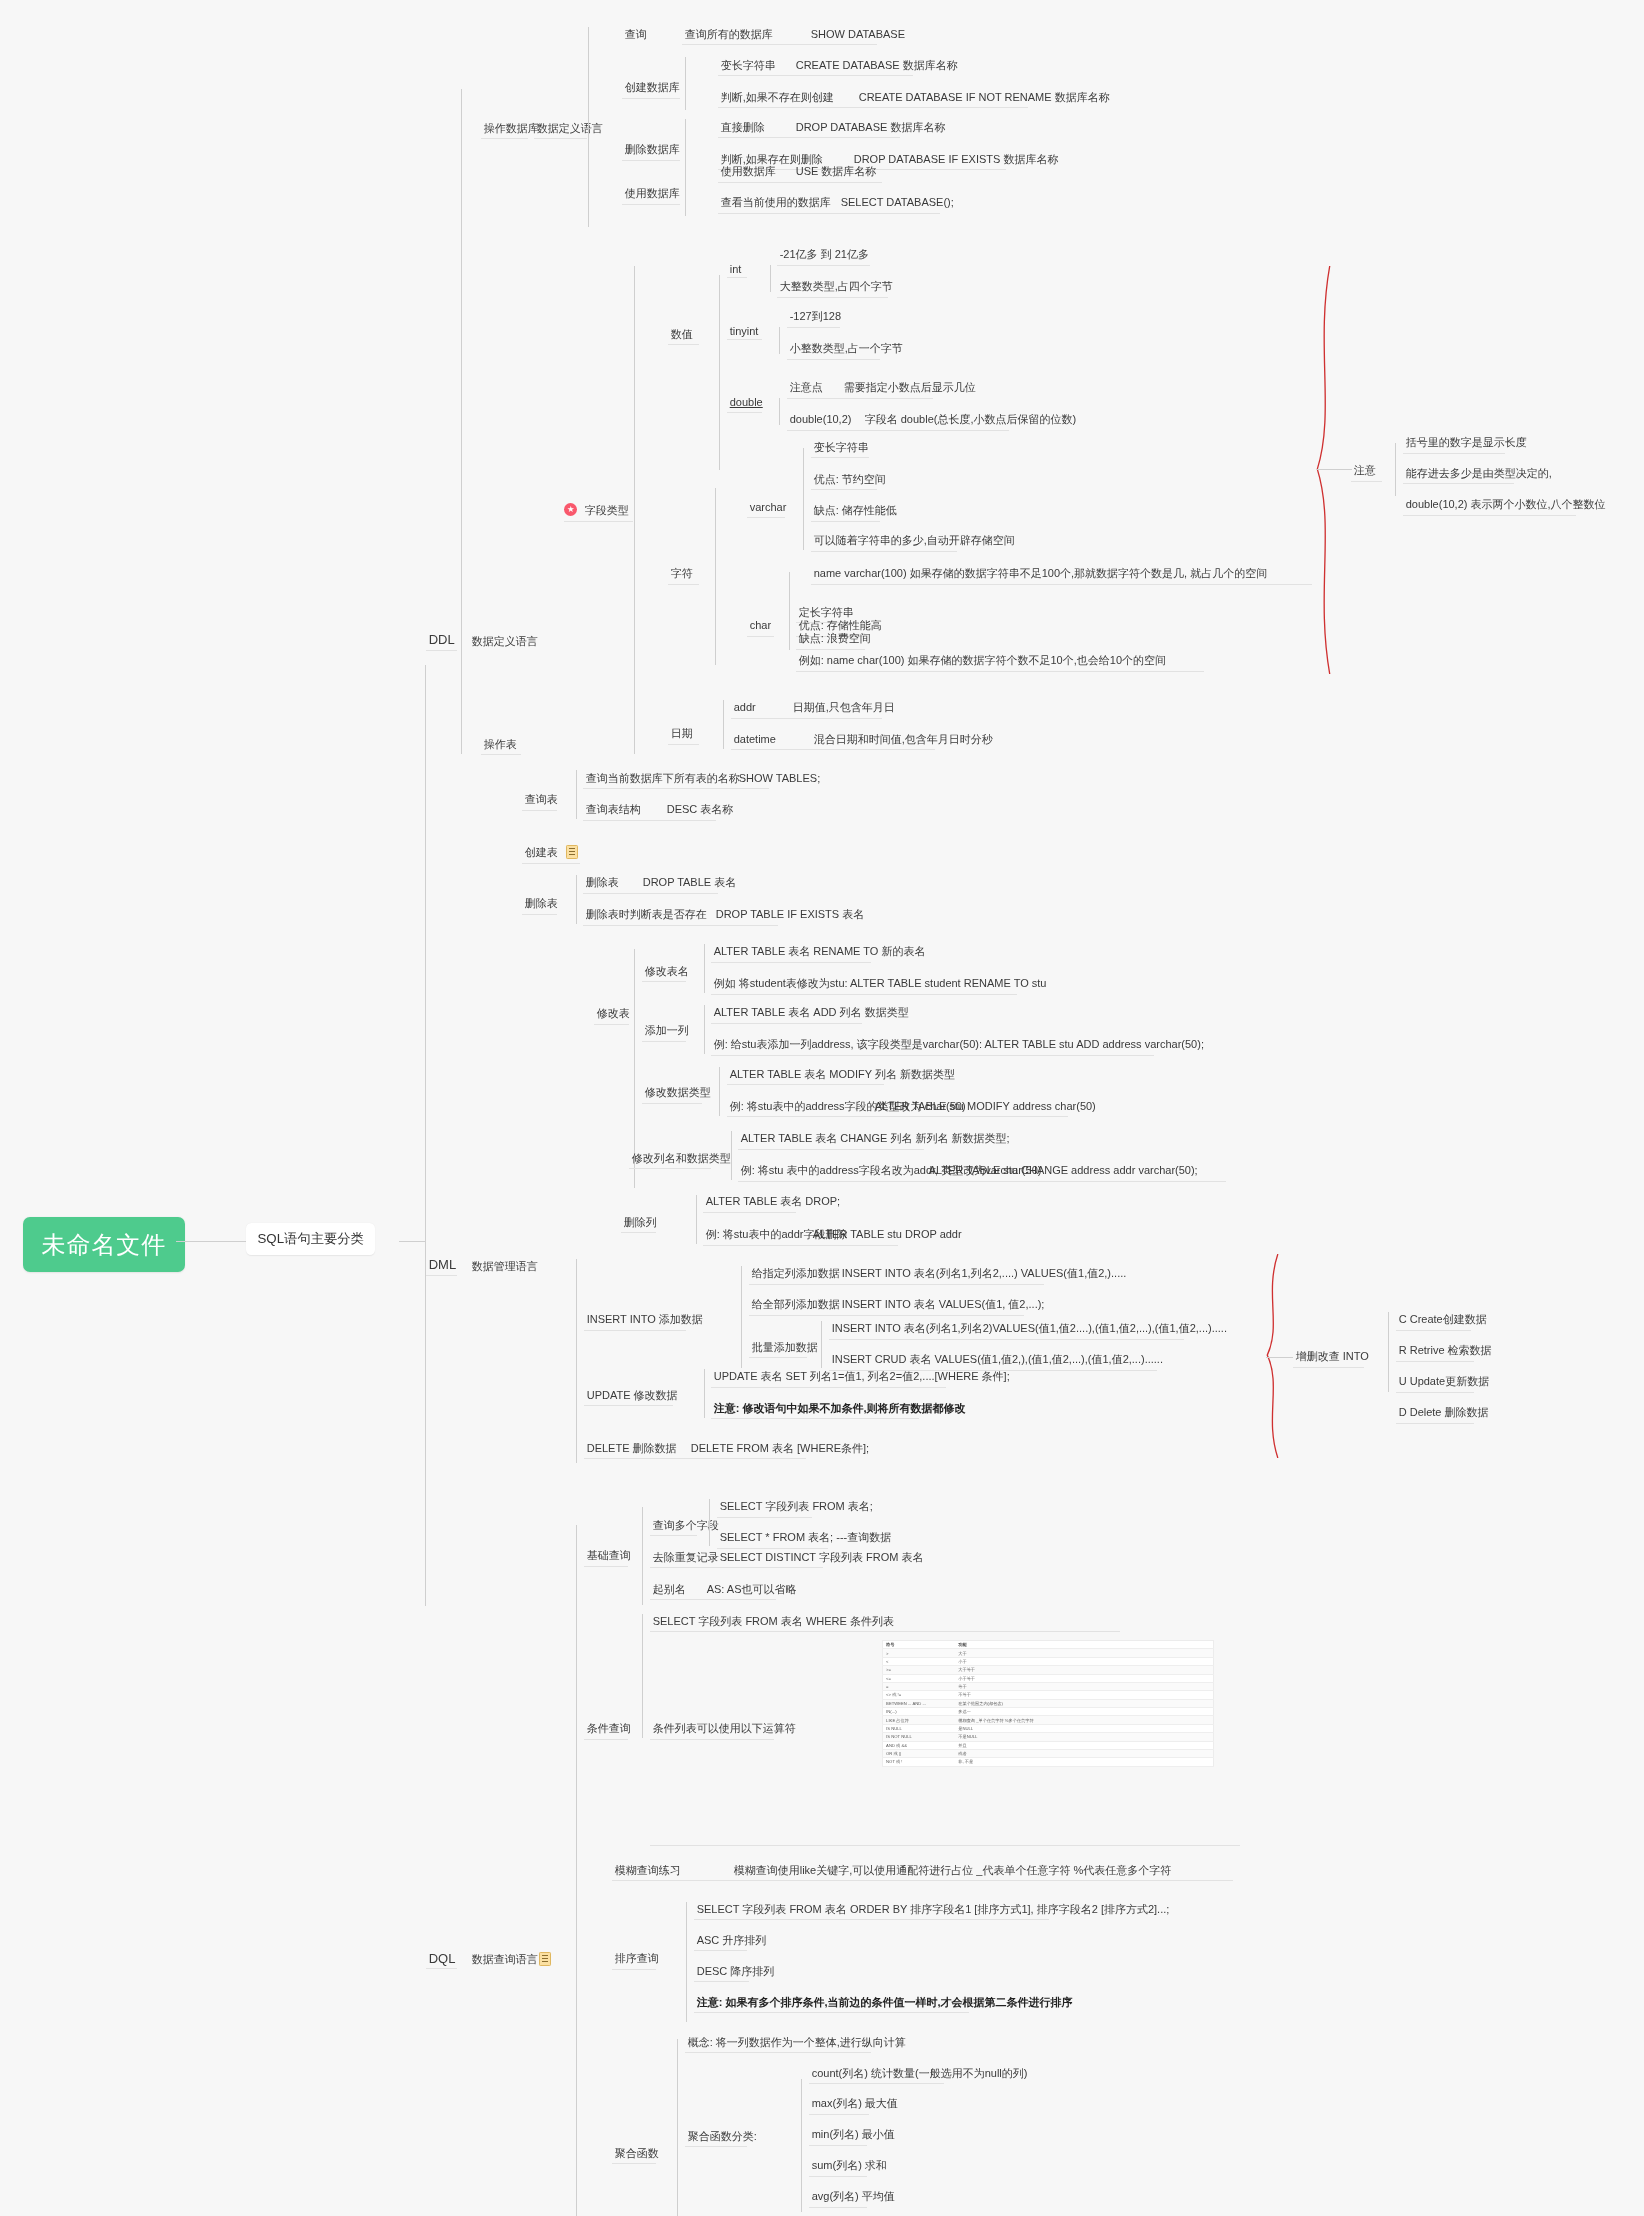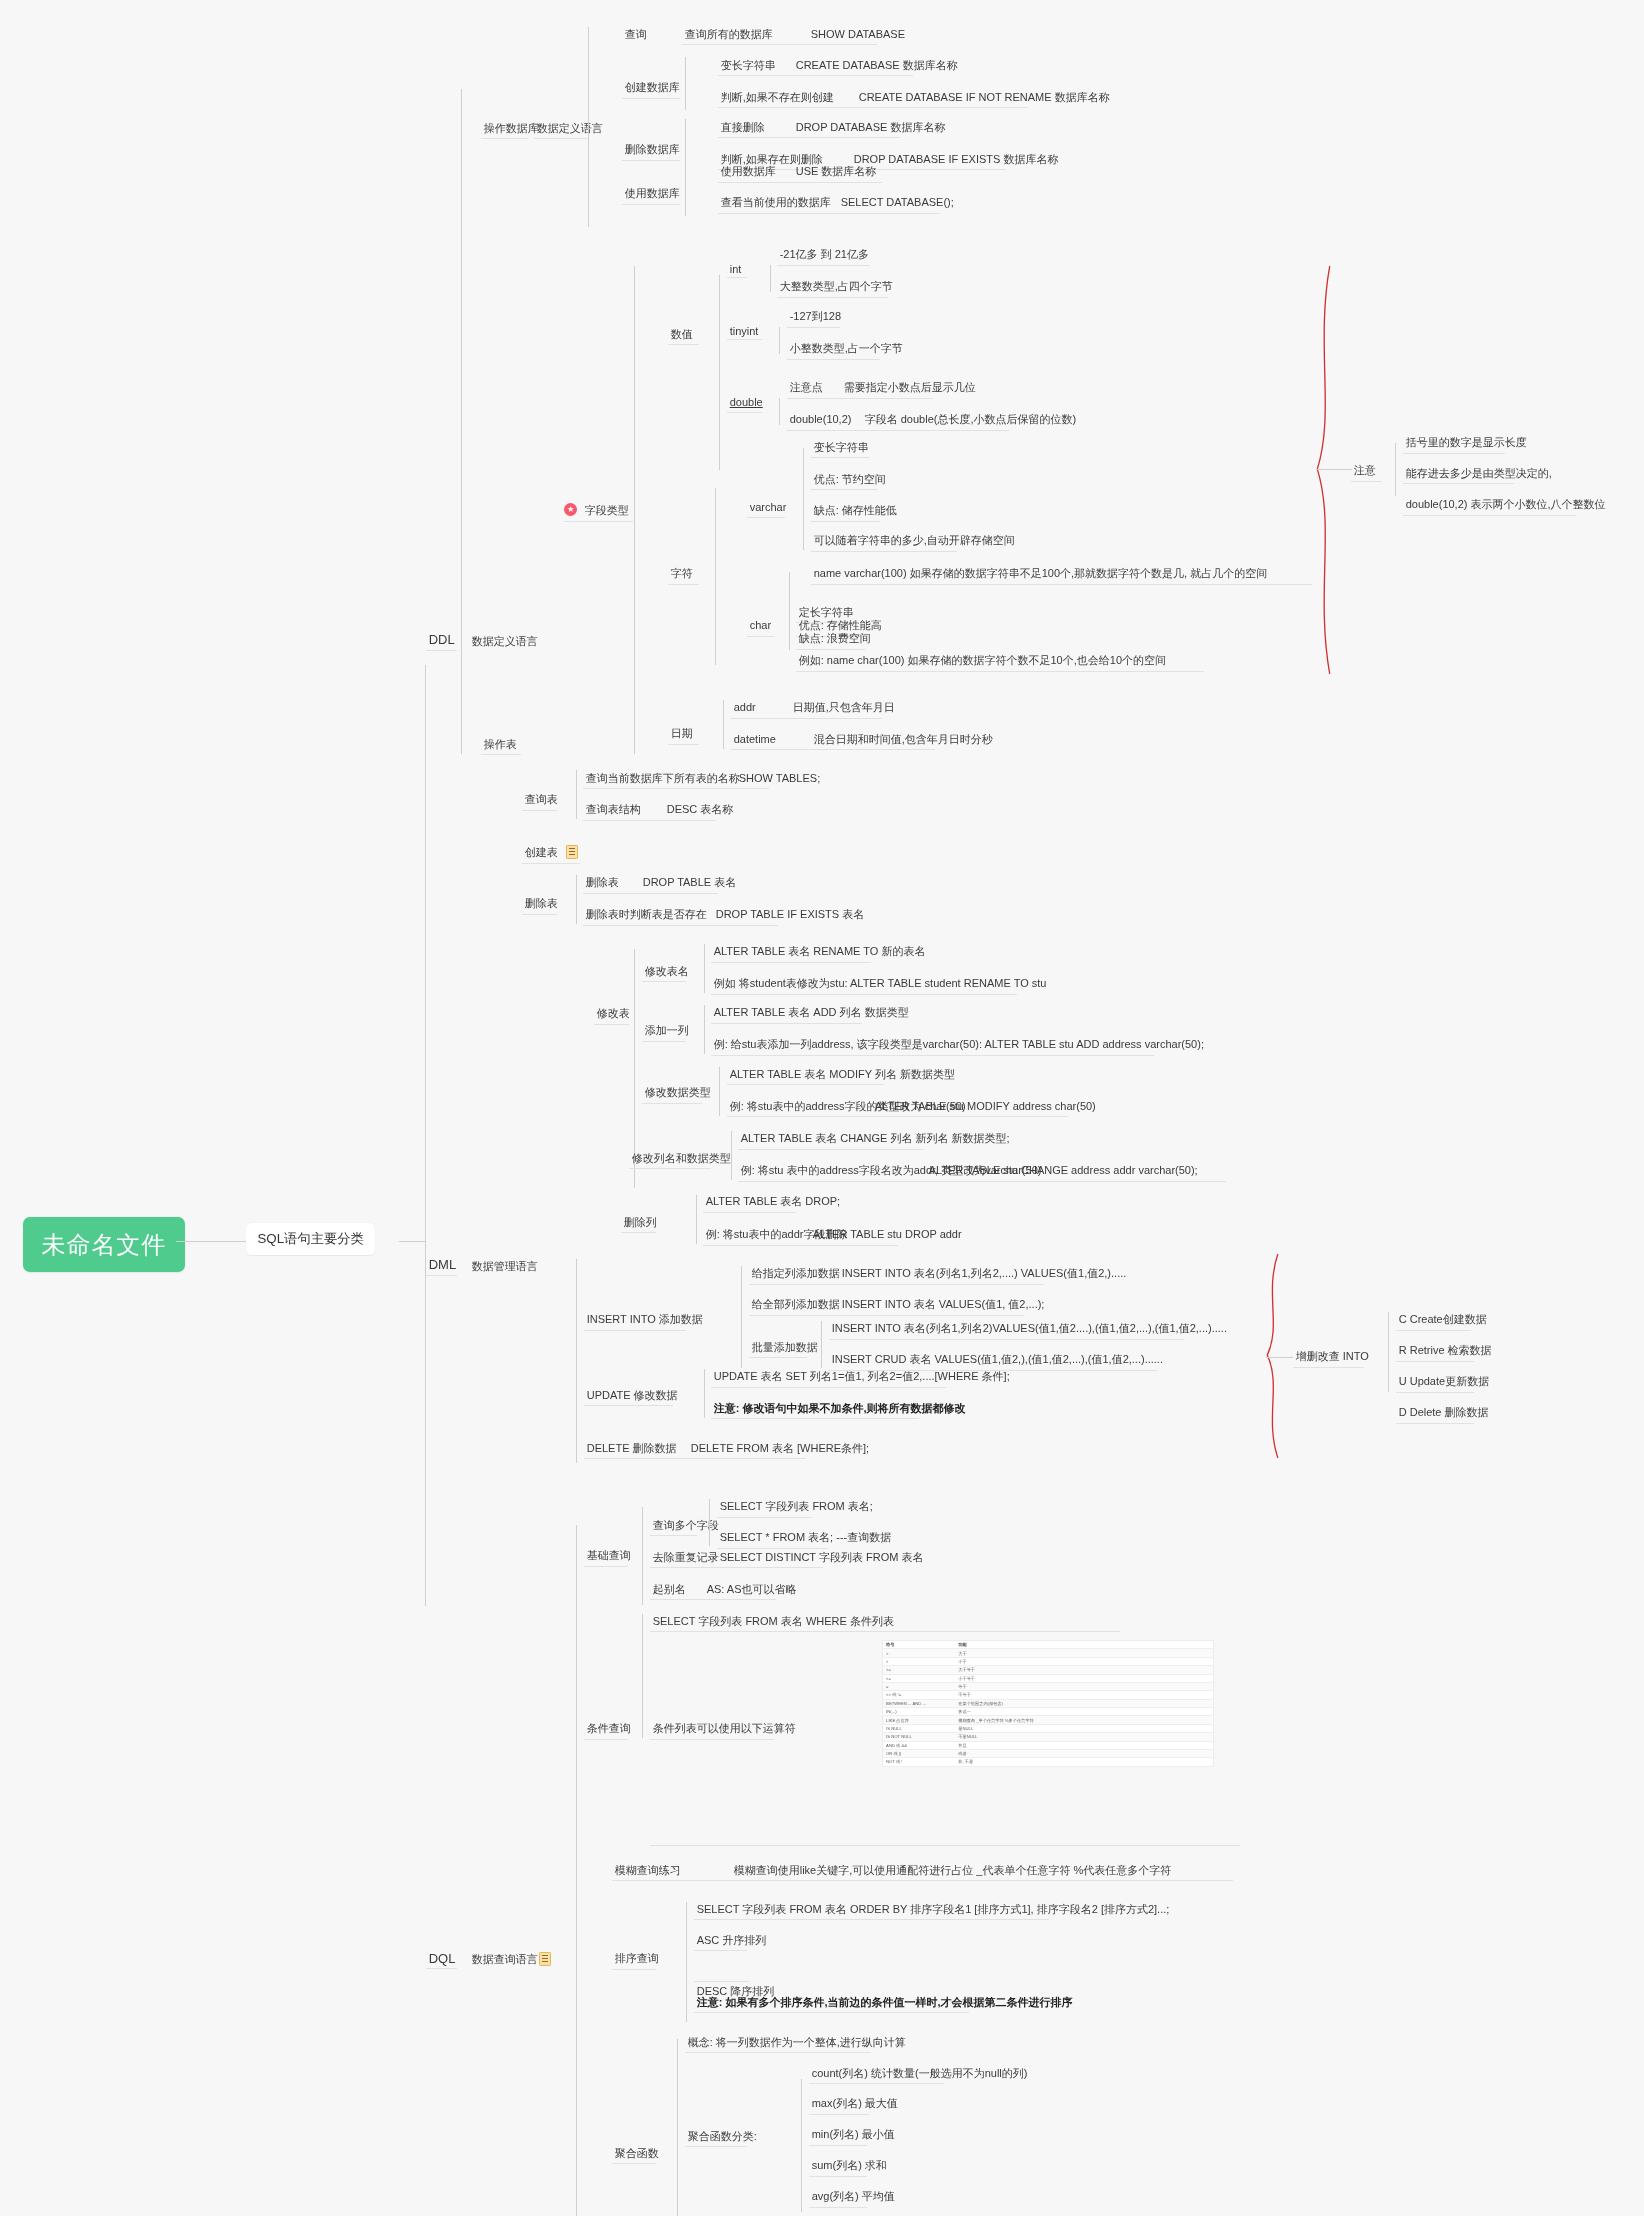--- a/index.html
+++ b/index.html
@@ -452,21 +452,21 @@
 <div class="nd" style="left:731px;top:1862px;">模糊查询使用like关键字,可以使用通配符进行占位  _代表单个任意字符   %代表任意多个字符</div>
 <div class="ul" style="left:612px;top:1880px;width:621px;"></div>
 
 <div class="nd" style="left:612px;top:1950px;">排序查询</div>
 <div class="ul" style="left:612px;top:1969px;width:44px;"></div>
 <div class="ln lnv" style="left:686px;top:1902px;height:120px;"></div>
 <div class="nd" style="left:694px;top:1901px;">SELECT 字段列表 FROM 表名 ORDER BY 排序字段名1 [排序方式1], 排序字段名2 [排序方式2]...;</div>
 <div class="ul" style="left:694px;top:1919px;width:355px;"></div>
 <div class="nd" style="left:694px;top:1932px;">ASC 升序排列</div>
 <div class="ul" style="left:694px;top:1950px;width:53px;"></div>
-<div class="nd" style="left:694px;top:1963px;margin-top:20px;">DESC 降序排列</div>
+<div class="nd" style="left:694px;top:1963px;">DESC 降序排列</div>
 <div class="ul" style="left:694px;top:1981px;width:55px;"></div>
 <div class="nd b" style="left:694px;top:1994px;">注意: 如果有多个排序条件,当前边的条件值一样时,才会根据第二条件进行排序</div>
 <div class="ul" style="left:694px;top:2012px;width:275px;"></div>
 
 <div class="nd" style="left:612px;top:2145px;">聚合函数</div>
 <div class="ul" style="left:612px;top:2163px;width:44px;"></div>
 <div class="ln lnv" style="left:677px;top:2039px;height:270px;"></div>
 <div class="nd" style="left:685px;top:2034px;">概念: 将一列数据作为一个整体,进行纵向计算</div>
 <div class="ul" style="left:685px;top:2052px;width:186px;"></div>
 

